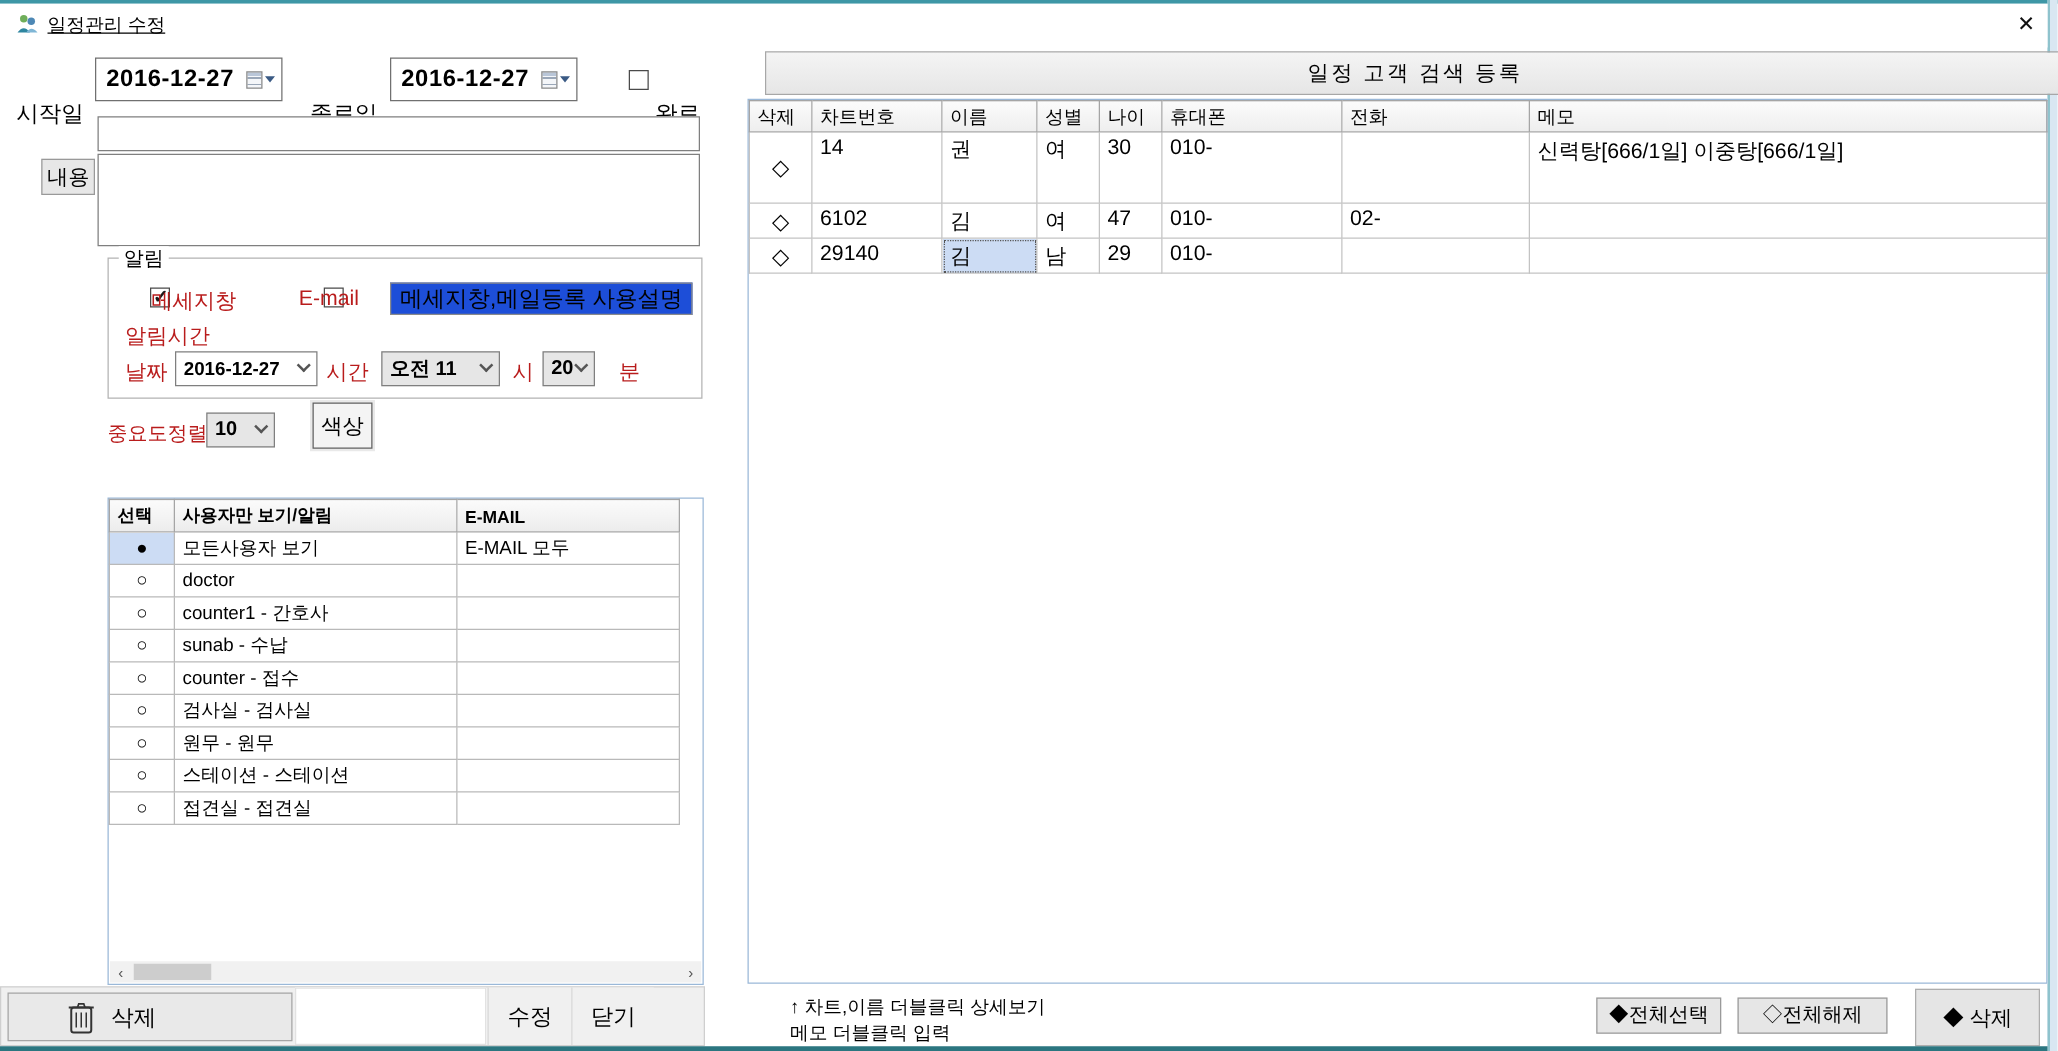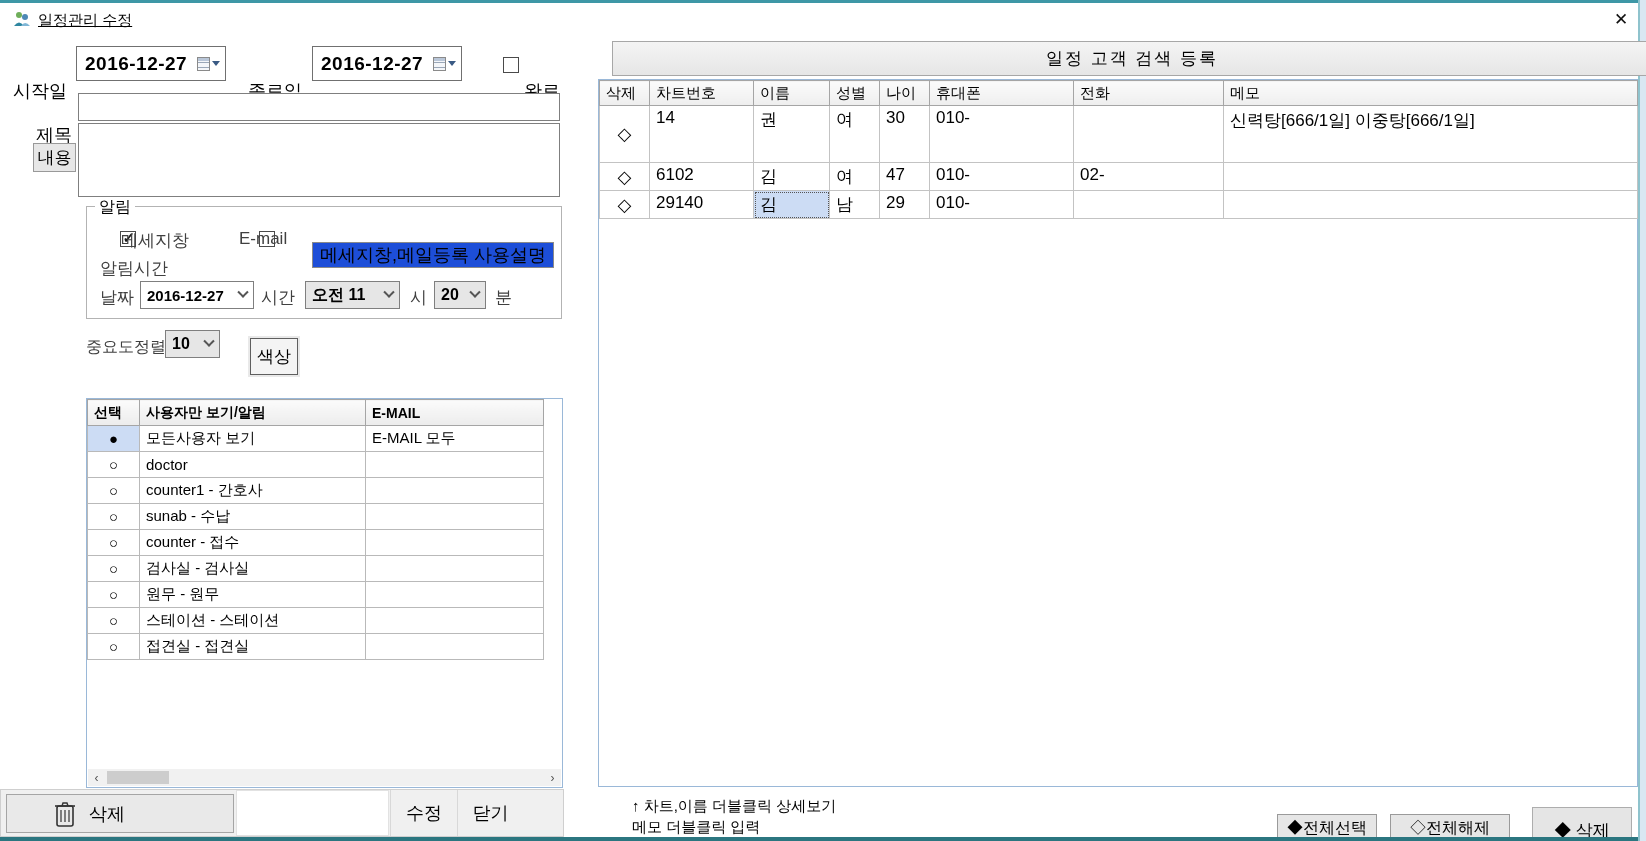--- a/index.html
+++ b/index.html
@@ -10,34 +10,34 @@
   .win-top    { left:0; top:0; width:1646px; height:3px; background:#3e97a6; }
   .win-bottom { left:0; top:837px; width:1638px; height:4px; background:#2b7680; }
   .desktop-strip { left:1638px; top:0; width:8px; height:841px; background:#d9e7f2; border-left:2px solid #8fc3cd; }
   .titlebar { left:0; top:3px; width:1638px; height:35px; background:#fff; }
   .app-icon { left:13px; top:11px; width:18px; height:16px; }
   .win-title { left:38px; top:11px; font-size:15px; color:#000;text-decoration:underline; }
   .close-btn { left:1604px; top:7px; width:34px; height:26px; text-align:center; font-size:17px; color:#111; line-height:26px; cursor:default; }
 
   
   .lbl { font-size:18px; color:#000; white-space:nowrap;margin-top:24px; }
-  .lbl-sm { font-size:16px; color:#404040; white-space:nowrap; }
+  .lbl-sm { font-size:16px; color:#b91c1c; white-space:nowrap; }
   .txtinput { background:#fff; border:1px solid #7f7f7f; }
   .dateinput { background:#fff; border:1px solid #707070; display:flex; align-items:center; padding-left:8px; font-weight:bold; font-size:19px; letter-spacing:0.5px; }
   .cal-wrap { margin-left:auto; margin-right:5px; display:flex; align-items:center; gap:2px; }
   .cal-icon { width:13px; height:14px; border:1px solid #8a8a8a; background:
       linear-gradient(#b9c6d8 0 3px, transparent 3px),
       repeating-linear-gradient(transparent 0 4px, #9aa7b8 4px 5px); background-color:#f4f6f9; }
   .drop-arrow { width:0; height:0; border-left:4px solid transparent; border-right:4px solid transparent; border-top:5px solid #3a5a84; }
   .checkbox { width:16px; height:16px; background:#fff; border:1px solid #4a4a4a; display:inline-block; position:relative; vertical-align:-3px; }
   .checkbox.checked::after { content:"✓"; position:absolute; left:1px; top:-3px; font-size:15px; font-weight:bold; color:#1a1a1a; }
   .combo { border:1px solid #7f7f7f; display:flex; align-items:center; padding:0 6px; font-weight:bold; font-size:16px; background:#e6e6e6; }
   .combo.white { background:#fff; }
   .chev { margin-left:auto; width:8px; height:8px; border-right:2px solid #555; border-bottom:2px solid #555; transform:rotate(45deg) translate(-2px,-2px); }
-  .btn { background:#e7e7e7; border:1px solid #999; display:flex; align-items:center; justify-content:center; font-size:15px; color:#000; cursor:default;margin-top:16px; }
+  .btn { background:#e7e7e7; border:1px solid #999; display:flex; align-items:center; justify-content:center; font-size:15px; color:#000; cursor:default; }
 
   
   .fieldset { left:86px; top:206px; width:476px; height:113px; border:1px solid #b3b3b3; }
   .legend { position:absolute; left:8px; top:-10px; background:#fff; padding:0 4px; font-size:16px; }
   .help-btn { left:312px; top:226px; width:242px; height:26px; font-size:18px; background:#1d4ed8; border:1px solid #8a8a8a; }
 
   .users-box { left:86px; top:398px; width:477px; height:390px; border:1px solid #9ab8d8; background:#fff; }
   .utable { border-collapse:collapse; table-layout:fixed; }
   .utable td, .utable th { border:1px solid #b9b9b9; font-size:15px; padding:2px 6px; text-align:left; height:26px; overflow:hidden; white-space:nowrap; }
   .utable th { background:linear-gradient(#fbfbfb,#ececec); border-color:#a5a5a5; font-weight:bold; font-size:14px; }
@@ -126,21 +126,21 @@
 <div class="abs combo white" style="left:140px; top:281px; width:114px; height:28px; font-size:15px;">
   <span>2016-12-27</span>
     <span class="chev"></span>
 </div>
 <div class="abs lbl-sm" style="left:261px; top:286px; font-size:17px;">시간</div>
 <div class="abs combo" style="left:305px; top:281px; width:95px; height:28px;">
   <span>오전 11</span>
     <span class="chev"></span>
 </div>
 <div class="abs lbl-sm" style="left:410px; top:286px; font-size:17px;">시</div>
-<div class="abs combo" style="left:434px; top:281px; width:52px; height:28px;">
+<div class="abs combo" style="left:434px; top:281px; width:42px; height:28px;">
   <span>20</span>
     <span class="chev"></span>
 </div>
 <div class="abs lbl-sm" style="left:495px; top:286px; font-size:17px;">분</div>
 
 
 <div class="abs lbl-sm" style="left:86px; top:337px;">중요도정렬</div>
 <div class="abs combo" style="left:165px; top:330px; width:55px; height:28px;">
   <span>10</span>
     <span class="chev"></span>

